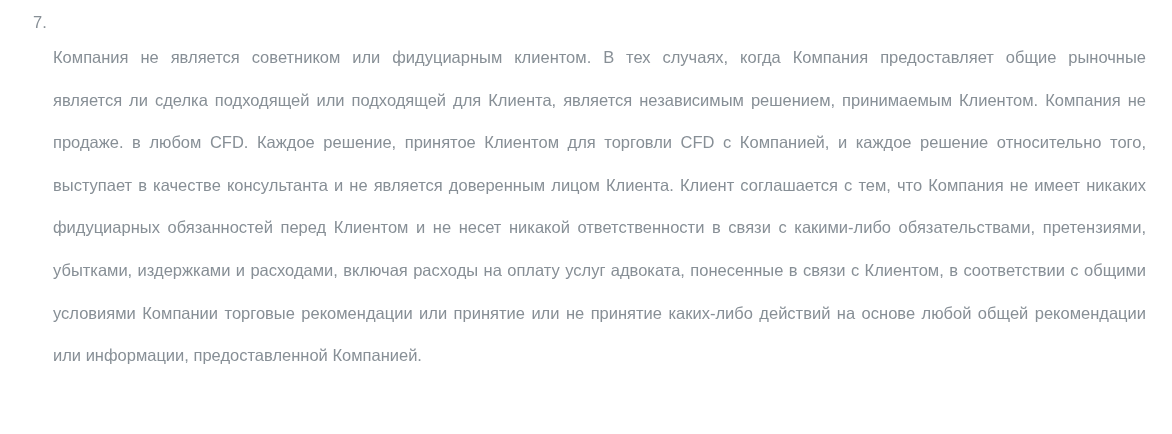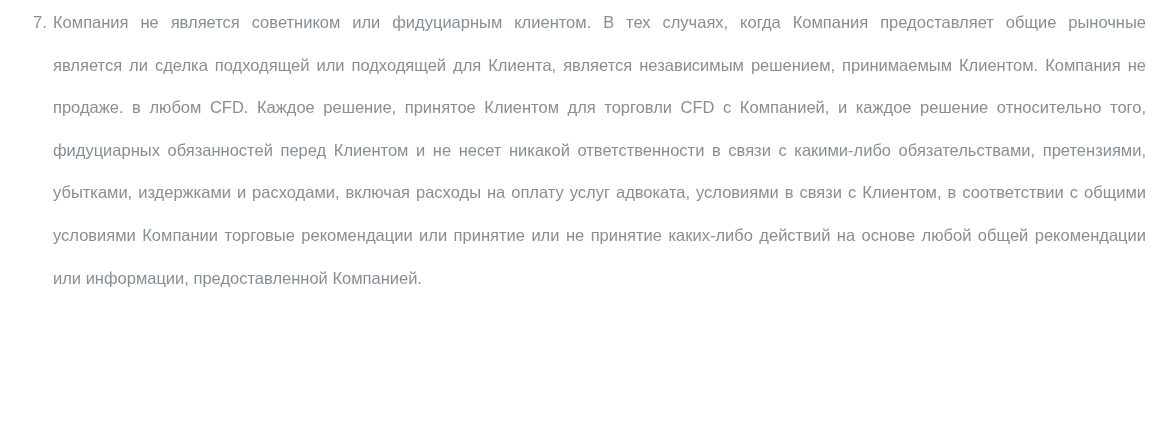--- a/index.html
+++ b/index.html
@@ -22,38 +22,40 @@
     line-height: 42.6px;
     -webkit-font-smoothing: antialiased;
   }
   .num-col {
     flex: 0 0 20px;
     white-space: nowrap;
   }
   .text-col {
     flex: 1 1 auto;
     min-width: 0;
+    margin-top: 35px;
   }
   .line {
     text-align: justify;
     text-align-last: justify;
     white-space: normal;
   }
   .line.last {
     text-align: right;
     text-align-last: left;
   }
 </style>
 </head>
 <body>
 
 <div class="clause">
   <div class="num-col">7.</div>
   <div class="text-col">
     <div class="line">Компания не является советником или фидуциарным клиентом. В тех случаях, когда Компания предоставляет общие рыночные</div>
     <div class="line">является ли сделка подходящей или подходящей для Клиента, является независимым решением, принимаемым Клиентом. Компания не</div>
     <div class="line">продаже. в любом CFD. Каждое решение, принятое Клиентом для торговли CFD с Компанией, и каждое решение относительно того,</div>
+    <div class="line">выступает в качестве консультанта и не является доверенным лицом Клиента. Клиент соглашается с тем, что Компания не имеет никаких</div>
     <div class="line">фидуциарных обязанностей перед Клиентом и не несет никакой ответственности в связи с какими-либо обязательствами, претензиями,</div>
-    <div class="line">убытками, издержками и расходами, включая расходы на оплату услуг адвоката, условиями в связи с Клиентом, в соответствии с общими</div>
+    <div class="line">убытками, издержками и расходами, включая расходы на оплату услуг адвоката, понесенные в связи с Клиентом, в соответствии с общими</div>
     <div class="line">условиями Компании торговые рекомендации или принятие или не принятие каких-либо действий на основе любой общей рекомендации</div>
     <div class="line last">или информации, предоставленной Компанией.</div>
   </div>
 </div>
 
 </body></html>

